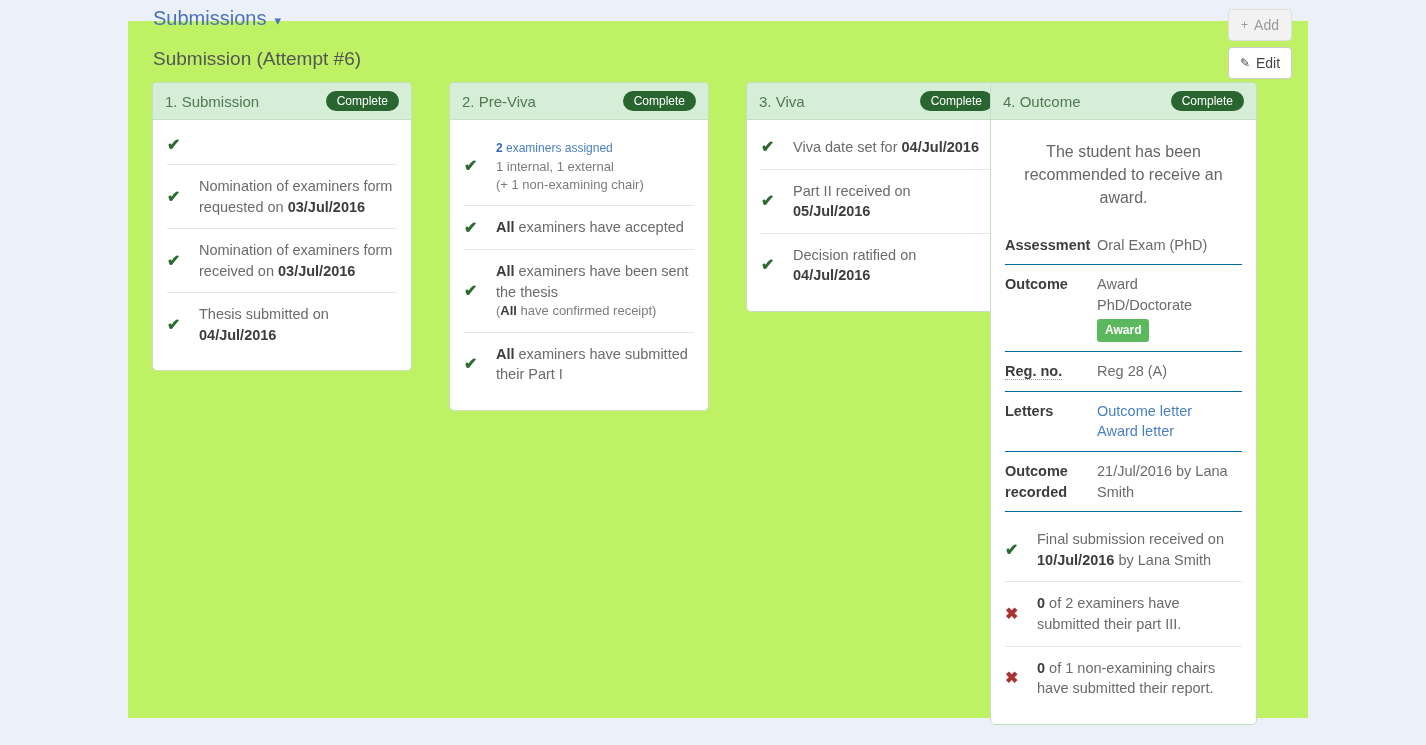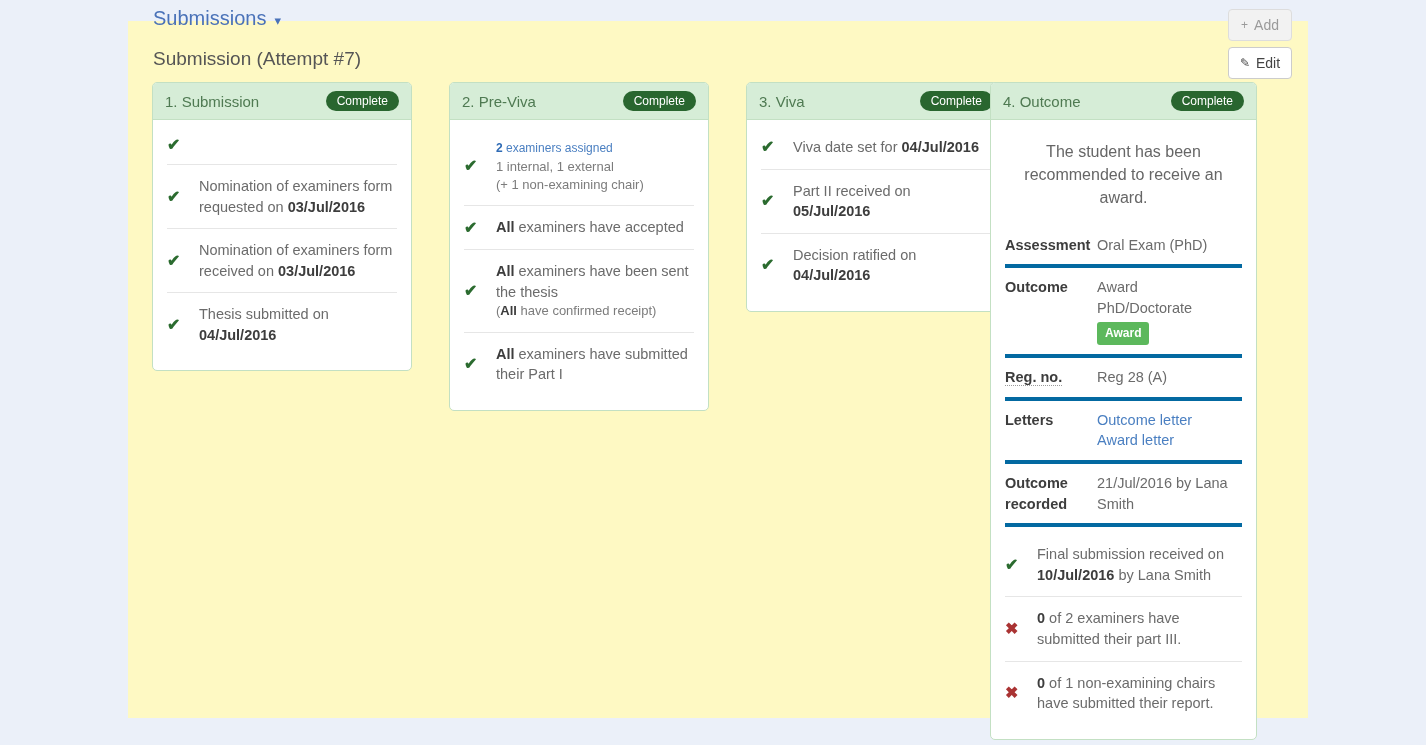--- a/index.html
+++ b/index.html
@@ -8,21 +8,21 @@
     background:#ebf0f9;
     font-family:"Liberation Sans", sans-serif;
     font-size:14px;color:#555;
     -webkit-font-smoothing:antialiased;
   }
   .page{position:relative;width:1426px;height:745px;}
 
   
   .content-panel{
     position:absolute;left:128px;top:21px;width:1180px;height:697px;
-    background:#fef9c3;
+    background:#bef264;
   }
 
   
   .section-head{
     position:absolute;left:25px;top:-14px;
     font-size:20px;color:#4a72b8;font-weight:400;white-space:nowrap;
   }
   .section-head .caret{
     display:inline-block;margin-left:8px;font-size:13px;color:#4a72b8;
   }
@@ -87,21 +87,21 @@
   .txt .lnk{color:#4a7fc1;}
   .txt .lnk b{color:#2f6bb5;}
   .abbr{border-bottom:1px dotted #9a9a9a;}
 
   
   .outcome-lead{
     text-align:center;font-size:16px;color:#666;line-height:1.45;
     padding:14px 6px 16px 6px;
   }
   .kv{
-    display:flex;padding:9px 0;border-bottom:4px solid #0369a1;
+    display:flex;padding:9px 0;border-bottom:1px solid #0369a1;
     align-items:flex-start;
   }
   .kv .k{
     width:92px;flex:0 0 92px;font-weight:bold;color:#3d3d3d;font-size:14.5px;
     line-height:1.42;
   }
   .kv .v{flex:1;font-size:14.5px;color:#6b6b6b;line-height:1.42;}
   .kv .v a{color:#4a7fc1;text-decoration:none;display:block;}
   .badge-award{
     display:inline-block;background:#5cb85c;color:#fff;
@@ -125,21 +125,21 @@
       <div class="btn muted">
         <span class="ico">+</span>
         <span>Add</span>
       </div>
       <div class="btn">
         <span class="ico">✎</span>
         <span>Edit</span>
       </div>
     </div>
 
-    <div class="attempt-title">Submission (Attempt #7)</div>
+    <div class="attempt-title">Submission (Attempt #6)</div>
 
     <div class="cards">
 
       <div class="card c1">
         <div class="card-head">
           <span class="title">1. Submission</span>
           <span class="badge-complete">Complete</span>
         </div>
         <div class="card-body">
           <div class="row">

